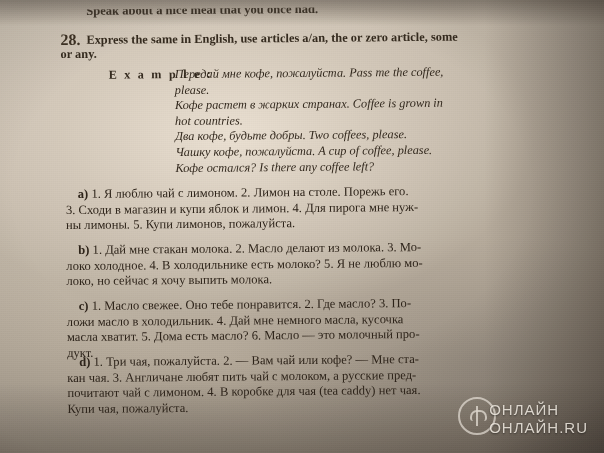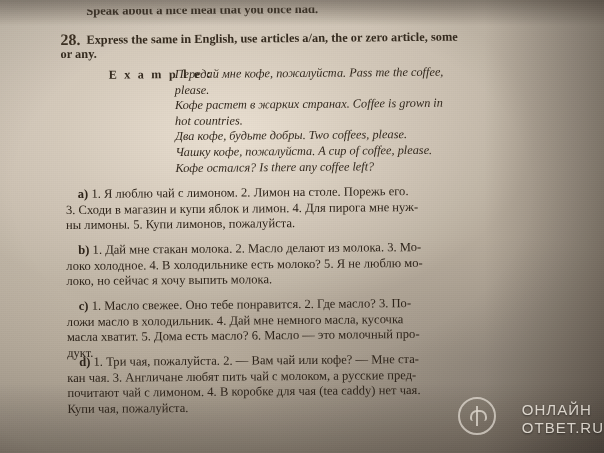--- a/index.html
+++ b/index.html
@@ -128,21 +128,21 @@
 
   #p-a { left: 66px; top: 185px; }
   #p-b { left: 66px; top: 241px; }
   #p-c { left: 66px; top: 297px; }
   #p-d { left: 66px; top: 353px; }
 
   .hang { display: block; }
   .hang.first { text-indent: 12px; }
   #wm-text {
     position: absolute;
-    right: 0;
+    right: 16px;
     bottom: 16px;
     text-align: left;
     font-family: "Liberation Sans", sans-serif;
     color: #efe9e0;
     text-shadow: 0 1px 2px rgba(0,0,0,0.55);
     line-height: 18px;
     opacity: 0.85;
   }
   #wm-line1 { font-size: 15px; letter-spacing: 1px; }
   #wm-line2 { font-size: 15px; letter-spacing: 1px; }
@@ -248,15 +248,15 @@
 
   <div id="top-shade"></div>
   <div id="right-shade"></div>
   <div id="bottom-shade"></div>
   <div id="vignette"></div>
   <div id="grain"></div>
 
   <div id="wm-circle"></div>
   <div id="wm-text">
     <div id="wm-line1">ОНЛАЙН</div>
-    <div id="wm-line2">ОТВЕТ.RU</div>
+    <div id="wm-line2">ОНЛАЙН.RU</div>
   </div>
 </div>
 
 </body></html>

